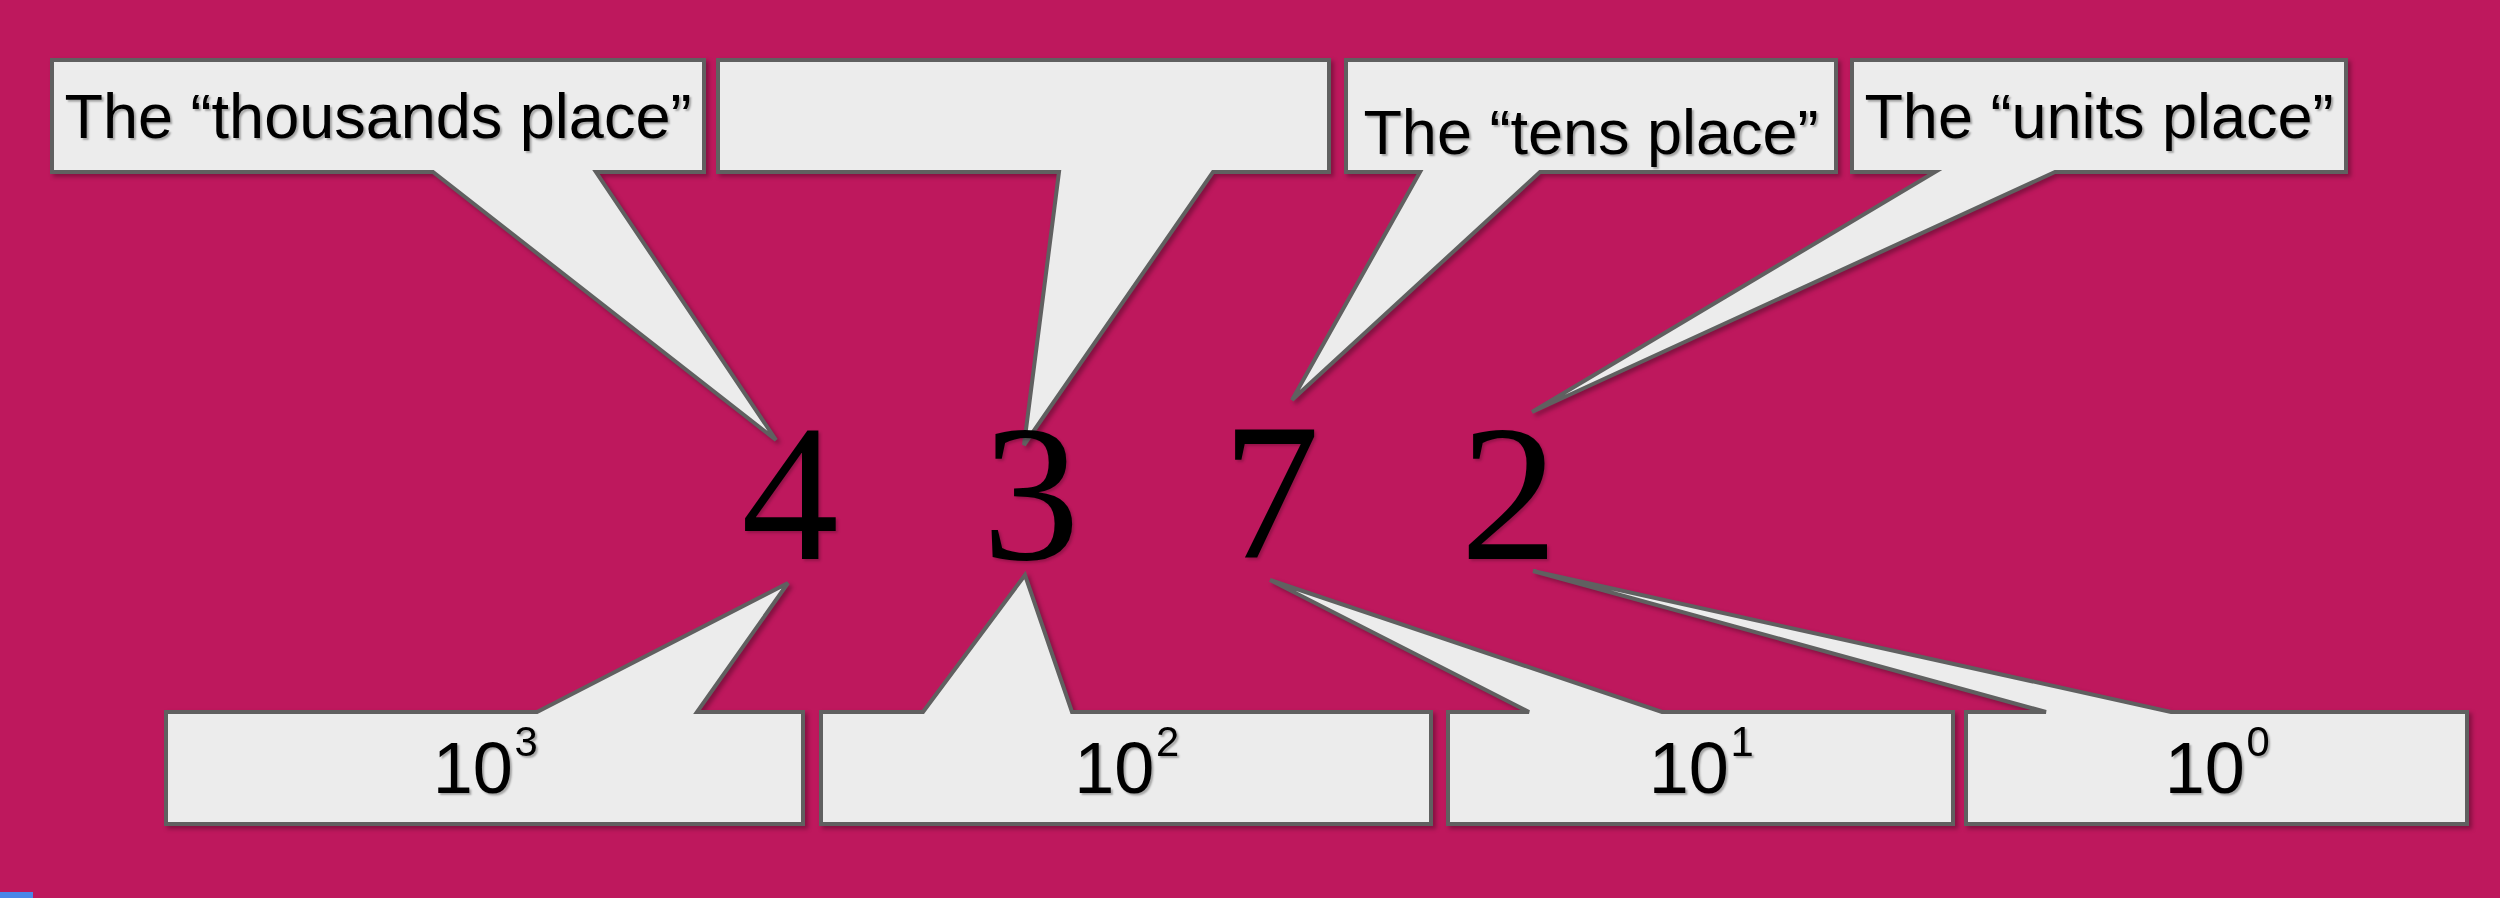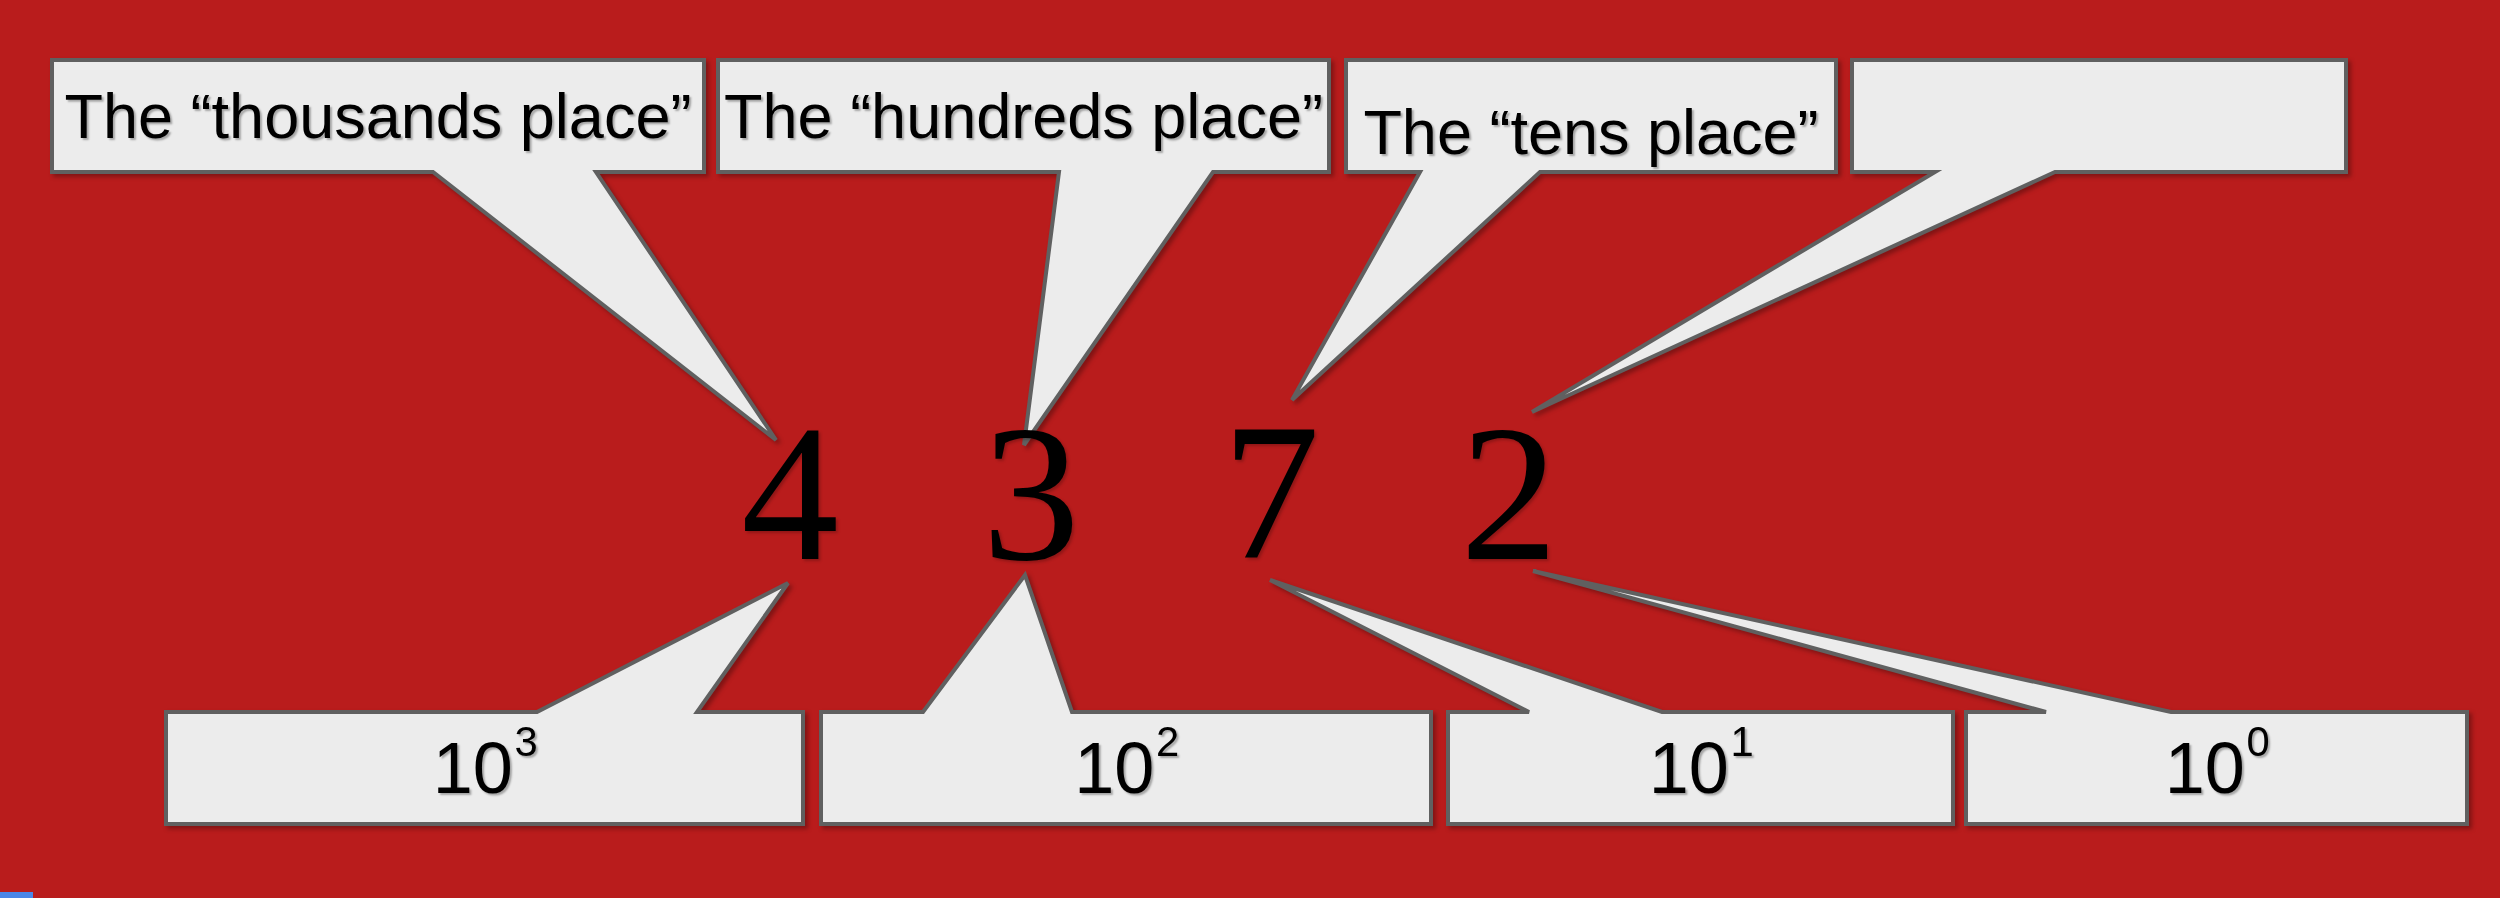--- a/index.html
+++ b/index.html
@@ -1,20 +1,20 @@
 <!DOCTYPE html>
 <html><head>
 <meta charset="utf-8">
 <style>
   html, body { margin: 0; padding: 0; background: #ffffff; }
   .canvas {
     position: relative;
     width: 2500px;
     height: 898px;
-    background: #b91c1c;
+    background: #be185d;
     overflow: hidden;
     font-family: "Liberation Sans", sans-serif;
   }
   svg.shapes-layer {
     position: absolute;
     left: 0; top: 0;
     width: 2500px;
     height: 898px;
     filter: drop-shadow(3px 3px 2px rgba(0,0,0,0.30));
   }
@@ -82,22 +82,22 @@
     <path d="M1346,60 H1836 V172 H1540 L1292,400 L1420,172 H1346 Z" fill="#ececec"></path>
     <path d="M1852,60 H2346 V172 H2055 L1532,412 L1935,172 H1852 Z" fill="#ececec"></path>
 
     <path d="M166,712 H537 L788,583 L697,712 H803 V824 H166 Z" fill="#ececec"></path>
     <path d="M821,712 H923 L1025,575 L1072,712 H1431 V824 H821 Z" fill="#ececec"></path>
     <path d="M1448,712 H1529 L1270,580 L1662,712 H1953 V824 H1448 Z" fill="#ececec"></path>
     <path d="M1966,712 H2046 L1533,571 L2171,712 H2467 V824 H1966 Z" fill="#ececec"></path>
   </svg>
 
   <div class="callout-label" style="left:52px; top:60px; width:652px; height:112px;">The “thousands place”</div>
-  <div class="callout-label" style="left:718px; top:60px; width:611px; height:112px;">The “hundreds place”</div>
   <div class="callout-label" style="left:1346px; top:76px; width:490px; height:112px;">The “tens place”</div>
+  <div class="callout-label" style="left:1852px; top:60px; width:494px; height:112px;">The “units place”</div>
 
   <div class="digit" style="left:790px; top:493px;">4</div>
   <div class="digit" style="left:1031px; top:493px;">3</div>
   <div class="digit" style="left:1271px; top:491px;">7</div>
   <div class="digit" style="left:1509px; top:493px;">2</div>
 
   <div class="power-label" style="left:166px; top:712px; width:637px; height:112px;">
     <span>10</span>
       <sup>3</sup>
   </div>

